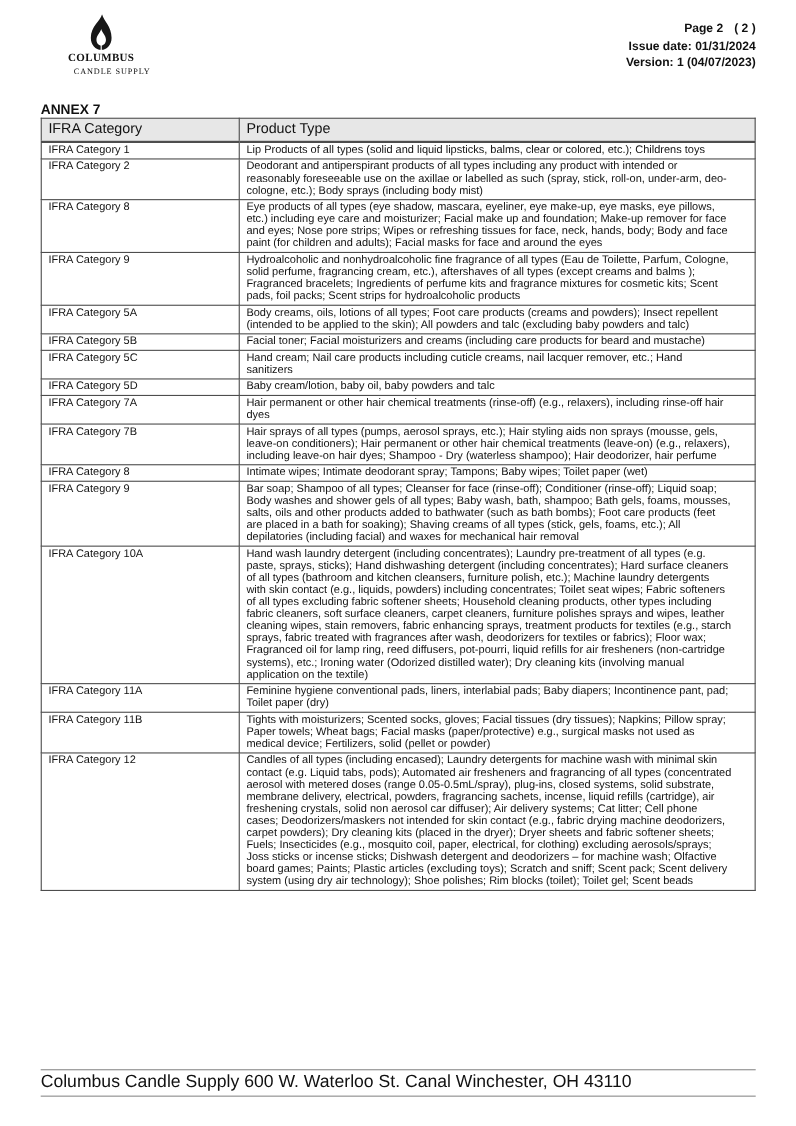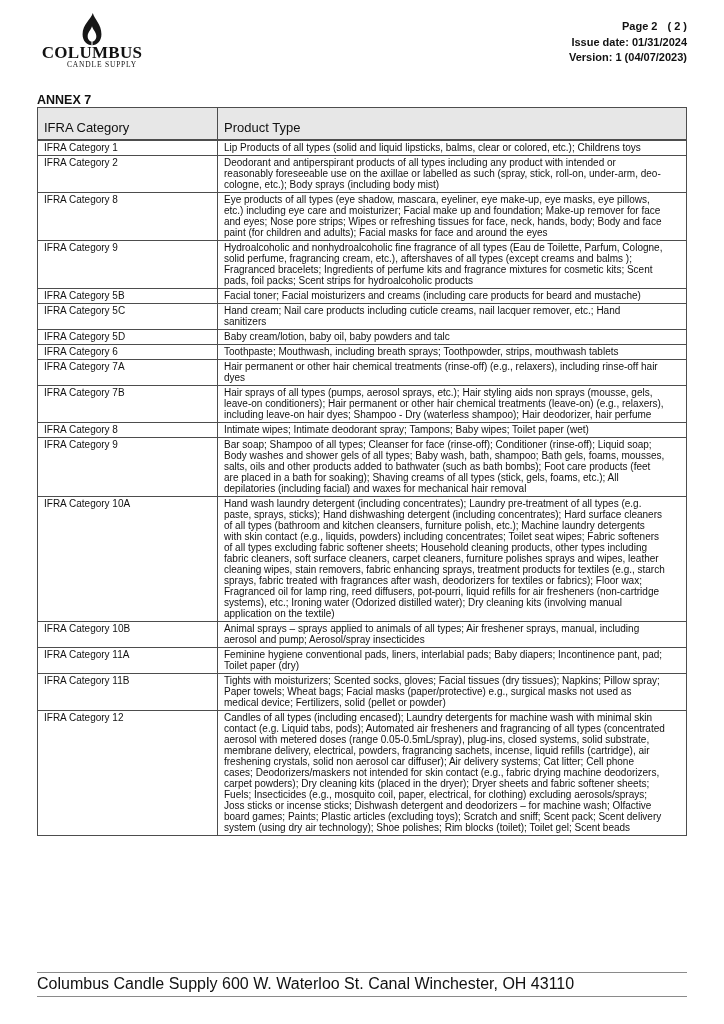--- a/index.html
+++ b/index.html
@@ -15,37 +15,37 @@
     background:#ffffff;color:var(--ink);
     font-family:"Liberation Sans", sans-serif;
     overflow:hidden;position:relative;
   }
   .page{position:relative;width:724px;height:1024px;padding:13px 37px 0 37px;}
 
   
   .header{display:flex;justify-content:space-between;align-items:flex-start;height:72px;}
   .logo{margin-left:9px;width:92px;display:flex;flex-direction:column;align-items:center;}
   .logo svg{display:block;margin-bottom:-1px;}
-  .brand{font-family:"Liberation Serif", serif;font-weight:bold;font-size:17px;letter-spacing:0.3px;line-height:15px;white-space:nowrap;}
+  .brand{font-family:"Liberation Serif", serif;font-weight:bold;font-size:10px;letter-spacing:0.3px;line-height:15px;white-space:nowrap;}
   .brand-sub{font-family:"Liberation Serif", serif;font-size:7.5px;letter-spacing:0.8px;line-height:9px;white-space:nowrap;padding-left:20px;}
   .meta{text-align:right;font-size:11px;font-weight:bold;line-height:15.5px;padding-top:6px;}
   .meta .gap{display:inline-block;width:10px;}
 
   
   .annex{font-size:12.5px;font-weight:bold;margin:8px 0 0 0;}
   .intro{font-size:12.5px;line-height:15.5px;margin:13px 0 12px 0;}
 
   
   table{border-collapse:collapse;width:650px;table-layout:fixed;}
   col.c1{width:180px;}
   th,td{border:1px solid var(--border);text-align:left;vertical-align:top;}
   thead th{
     background:var(--header-bg);
     font-weight:normal;font-size:13px;line-height:15px;
-    padding:12px 5px 4px 6px;border-bottom-width:2px;
+    padding:1px 5px 4px 6px;border-bottom-width:2px;
   }
   td{font-size:10px;line-height:11px;padding:1px 21px 2px 6px;}
   td.cat{white-space:nowrap;}
 
   
   .footer{
     position:absolute;left:37px;right:37px;top:972px;
     border-top:1px solid var(--footer-line);
     border-bottom:1px solid var(--footer-line);
     text-align:left;font-size:16px;line-height:14px;
@@ -102,58 +102,54 @@
         </tr>
         <tr>
           <td class="cat">IFRA Category 8</td>
           <td>Eye products of all types (eye shadow, mascara, eyeliner, eye make-up, eye masks, eye pillows, etc.) including eye care and moisturizer; Facial make up and foundation; Make-up remover for face and eyes; Nose pore strips; Wipes or refreshing tissues for face, neck, hands, body; Body and face paint (for children and adults); Facial masks for face and around the eyes</td>
         </tr>
         <tr>
           <td class="cat">IFRA Category 9</td>
           <td>Hydroalcoholic and nonhydroalcoholic fine fragrance of all types (Eau de Toilette, Parfum, Cologne, solid perfume, fragrancing cream, etc.), aftershaves of all types (except creams and balms ); Fragranced bracelets; Ingredients of perfume kits and fragrance mixtures for cosmetic kits; Scent pads, foil packs; Scent strips for hydroalcoholic products</td>
         </tr>
         <tr>
+          <td class="cat">IFRA Category 5A</td>
+          <td>Body creams, oils, lotions of all types; Foot care products (creams and powders); Insect repellent (intended to be applied to the skin); All powders and talc (excluding baby powders and talc)</td>
+        </tr>
+        <tr>
           <td class="cat">IFRA Category 5B</td>
           <td>Facial toner; Facial moisturizers and creams (including care products for beard and mustache)</td>
         </tr>
         <tr>
           <td class="cat">IFRA Category 5C</td>
           <td>Hand cream; Nail care products including cuticle creams, nail lacquer remover, etc.; Hand sanitizers</td>
         </tr>
         <tr>
           <td class="cat">IFRA Category 5D</td>
           <td>Baby cream/lotion, baby oil, baby powders and talc</td>
-        </tr>
-        <tr>
-          <td class="cat">IFRA Category 6</td>
-          <td>Toothpaste; Mouthwash, including breath sprays; Toothpowder, strips, mouthwash tablets</td>
         </tr>
         <tr>
           <td class="cat">IFRA Category 7A</td>
           <td>Hair permanent or other hair chemical treatments (rinse-off) (e.g., relaxers), including rinse-off hair dyes</td>
         </tr>
         <tr>
           <td class="cat">IFRA Category 7B</td>
           <td>Hair sprays of all types (pumps, aerosol sprays, etc.); Hair styling aids non sprays (mousse, gels, leave-on conditioners); Hair permanent or other hair chemical treatments (leave-on) (e.g., relaxers), including leave-on hair dyes; Shampoo - Dry (waterless shampoo); Hair deodorizer, hair perfume</td>
         </tr>
         <tr>
           <td class="cat">IFRA Category 8</td>
           <td>Intimate wipes; Intimate deodorant spray; Tampons; Baby wipes; Toilet paper (wet)</td>
         </tr>
         <tr>
           <td class="cat">IFRA Category 9</td>
           <td>Bar soap; Shampoo of all types; Cleanser for face (rinse-off); Conditioner (rinse-off); Liquid soap; Body washes and shower gels of all types; Baby wash, bath, shampoo; Bath gels, foams, mousses, salts, oils and other products added to bathwater (such as bath bombs); Foot care products (feet are placed in a bath for soaking); Shaving creams of all types (stick, gels, foams, etc.); All depilatories (including facial) and waxes for mechanical hair removal</td>
         </tr>
         <tr>
           <td class="cat">IFRA Category 10A</td>
           <td>Hand wash laundry detergent (including concentrates); Laundry pre-treatment of all types (e.g. paste, sprays, sticks); Hand dishwashing detergent (including concentrates); Hard surface cleaners of all types (bathroom and kitchen cleansers, furniture polish, etc.); Machine laundry detergents with skin contact (e.g., liquids, powders) including concentrates; Toilet seat wipes; Fabric softeners of all types excluding fabric softener sheets; Household cleaning products, other types including fabric cleaners, soft surface cleaners, carpet cleaners, furniture polishes sprays and wipes, leather cleaning wipes, stain removers, fabric enhancing sprays, treatment products for textiles (e.g., starch sprays, fabric treated with fragrances after wash, deodorizers for textiles or fabrics); Floor wax; Fragranced oil for lamp ring, reed diffusers, pot-pourri, liquid refills for air fresheners (non-cartridge systems), etc.; Ironing water (Odorized distilled water); Dry cleaning kits (involving manual application on the textile)</td>
-        </tr>
-        <tr>
-          <td class="cat">IFRA Category 10B</td>
-          <td>Animal sprays – sprays applied to animals of all types; Air freshener sprays, manual, including aerosol and pump; Aerosol/spray insecticides</td>
         </tr>
         <tr>
           <td class="cat">IFRA Category 11A</td>
           <td>Feminine hygiene conventional pads, liners, interlabial pads; Baby diapers; Incontinence pant, pad; Toilet paper (dry)</td>
         </tr>
         <tr>
           <td class="cat">IFRA Category 11B</td>
           <td>Tights with moisturizers; Scented socks, gloves; Facial tissues (dry tissues); Napkins; Pillow spray; Paper towels; Wheat bags; Facial masks (paper/protective) e.g., surgical masks not used as medical device; Fertilizers, solid (pellet or powder)</td>
         </tr>
         <tr>

